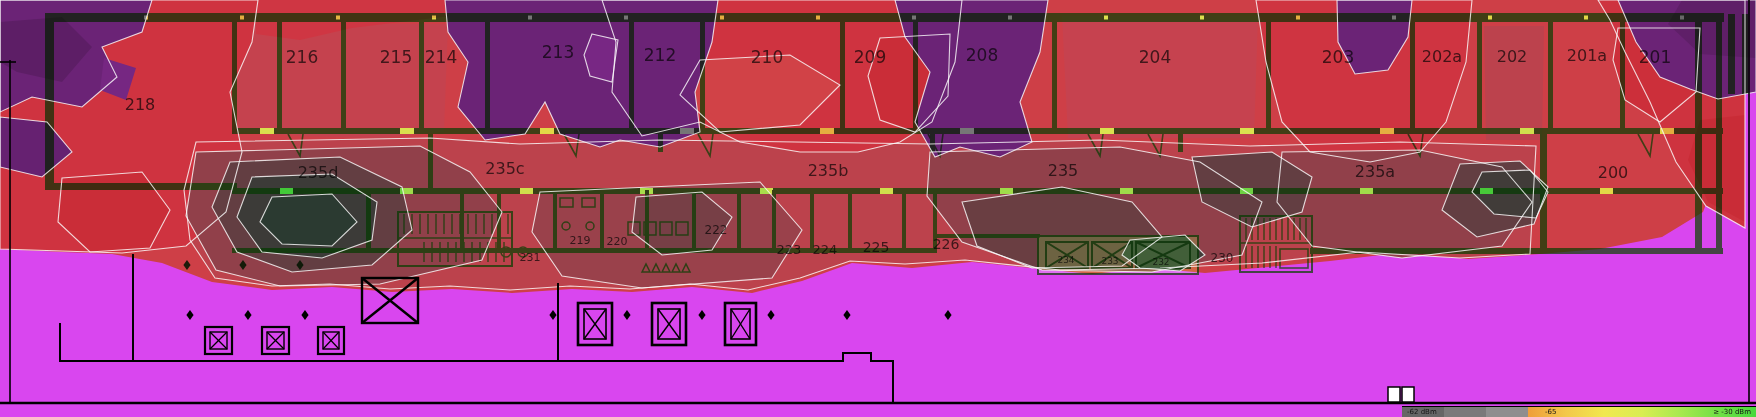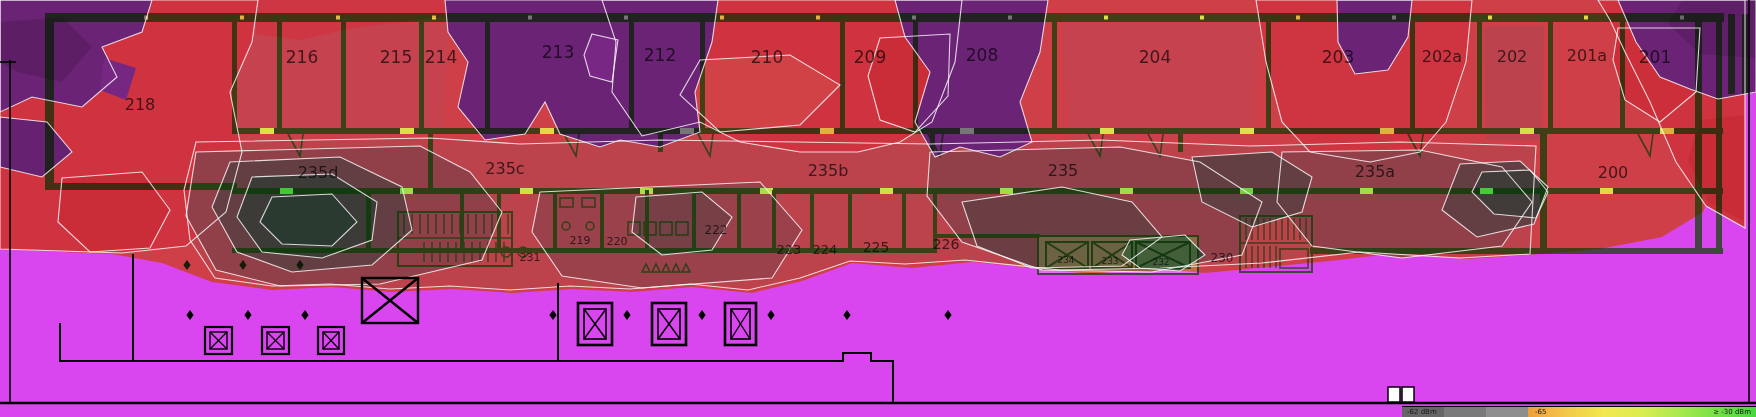--- a/index.html
+++ b/index.html
@@ -9,21 +9,21 @@
   #heat use{stroke:none;}
   #contours use{fill:none;stroke:#fbfbfb;stroke-width:1.1;opacity:.82;}
   #labels{mix-blend-mode:multiply;font-family:"DejaVu Sans",sans-serif;fill:#565656;}
   .legend{position:absolute;left:1402px;top:406px;width:354px;height:11px;display:flex;
           font-family:"DejaVu Sans",sans-serif;border-top:1px solid #000;}
   .legend .grays{width:126px;display:flex;}
   .legend .grays span{flex:1;height:100%;}
   .legend .grad{flex:1;height:100%;}
   .lg{position:absolute;top:1px;font-size:7px;line-height:9px;color:#151515;white-space:nowrap;}
   .lg.min{left:5px;}
-  .lg.mid{left:133px;}
+  .lg.mid{left:143px;}
   .lg.max{right:5px;}
 </style>
 </head>
 <body>
 
 <div class="stage">
 <svg class="canvas" width="1756" height="417" viewBox="0 0 1756 417">
   <defs>
     <polygon id="base" points="0,0 1745,0 1745,95 1723,160 1703,212 1662,237 1600,249 1540,254 1468,259 1398,253 1330,261 1268,267 1205,273 1150,268 1092,274 1032,268 972,262 912,268 852,263 802,281 752,293 692,287 632,292 572,289 512,293 452,289 392,292 332,287 272,290 212,282 162,263 112,254 62,252 0,249"></polygon>
     <polygon id="f1" points="234,24 448,24 444,132 380,138 300,136 238,132"></polygon>

